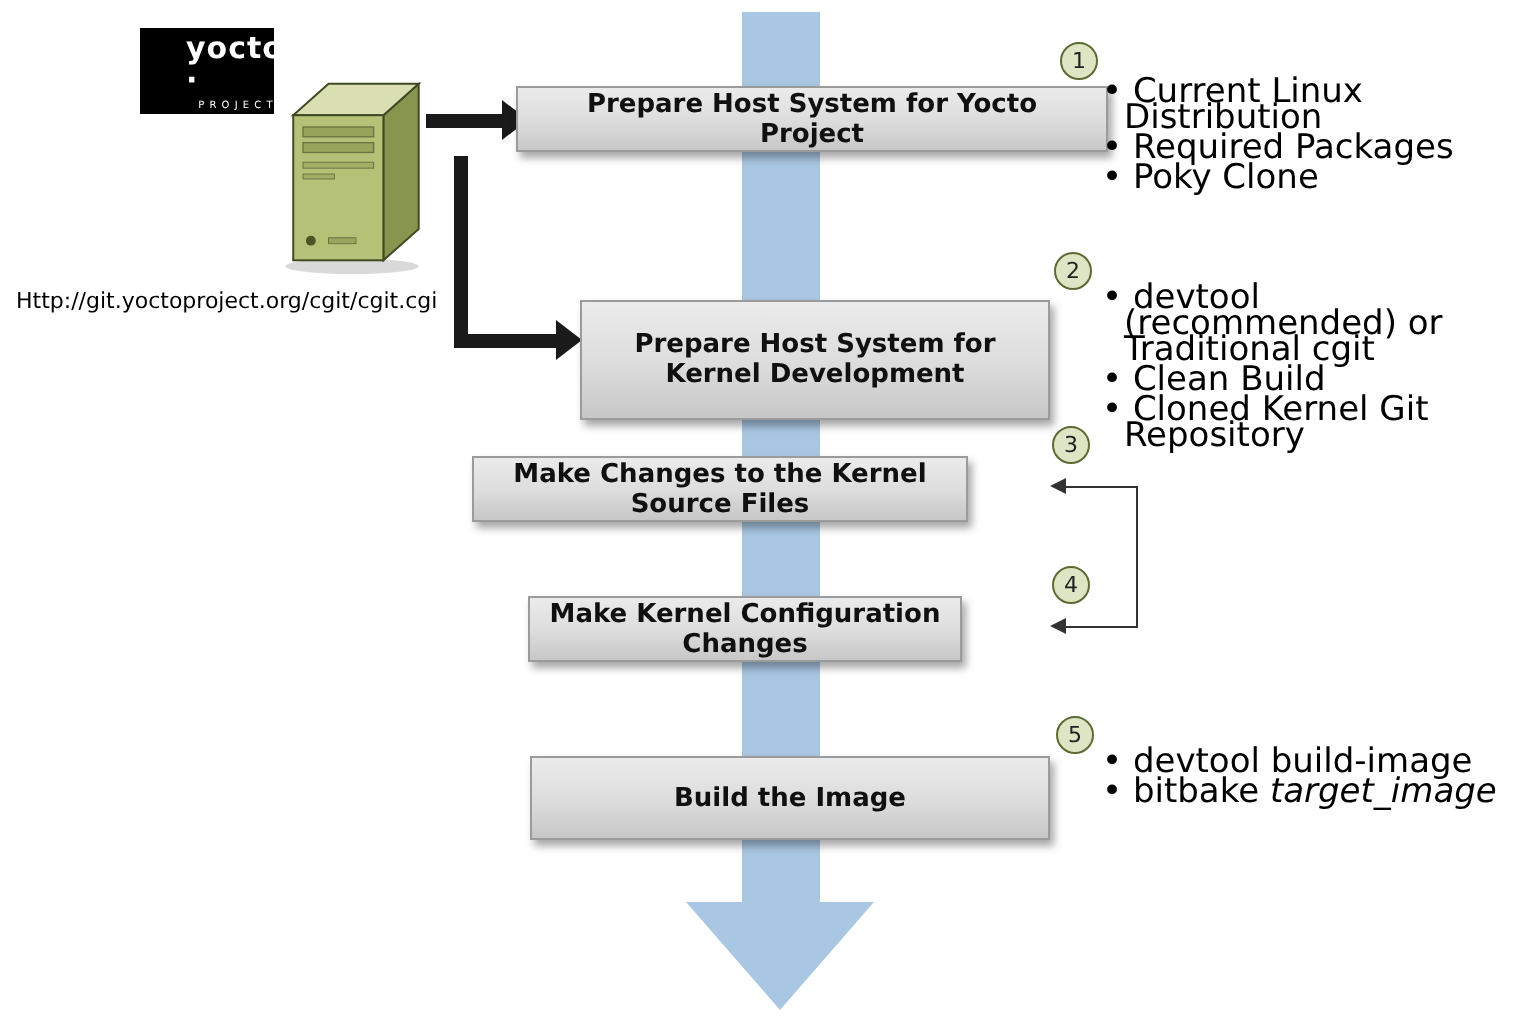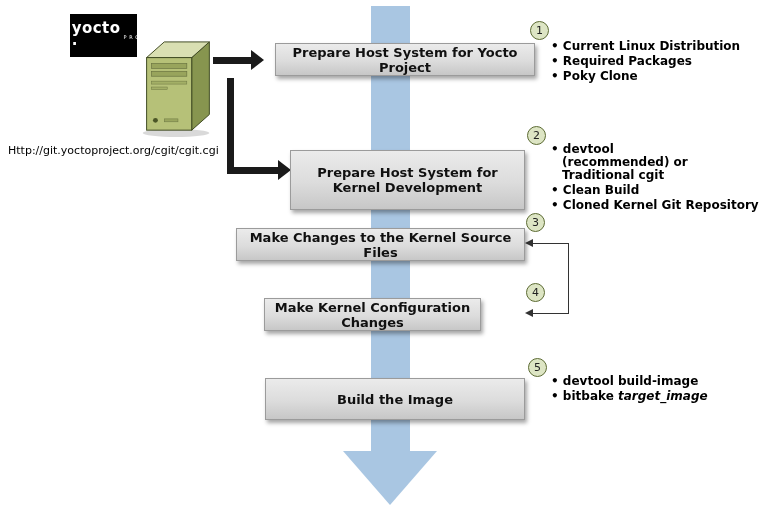--- a/index.html
+++ b/index.html
@@ -8,21 +8,21 @@
   .canvas { position:relative; width:769px; height:517px; background:#ffffff; overflow:hidden; }
 
   
   .vshaft { position:absolute; left:371px; top:6px; width:39px; height:446px; background:#a9c6e2; z-index:1; }
   .vhead  { position:absolute; left:343px; top:451px; width:0; height:0; z-index:1;
             border-left:47px solid transparent; border-right:47px solid transparent;
             border-top:54px solid #a9c6e2; }
 
   
   .logo { position:absolute; left:70px; top:14px; width:67px; height:43px; background:#000;
-          display:flex; flex-direction:row; align-items:center; justify-content:center; z-index:3;padding-left:28px; }
+          display:flex; flex-direction:column; align-items:center; justify-content:center; z-index:3;padding-left:28px; }
   .logo-word { color:#fff; font-size:15px; font-weight:bold; letter-spacing:0.5px; line-height:16px; }
   .logo-sub  { color:#fff; font-size:5px; letter-spacing:2.6px; margin-top:2px; padding-left:3px; }
 
   
   .server { position:absolute; left:138px; top:38px; width:78px; height:100px; z-index:2; }
 
   .src-label { position:absolute; left:35px; top:71px; width:110px; font-size:13px; font-weight:bold;
                line-height:17px; color:#000; }
   .src-url   { position:absolute; left:8px; top:144px; font-size:11px; color:#000; white-space:nowrap; }
 
@@ -39,21 +39,21 @@
               display:flex; align-items:center; justify-content:center;
               text-align:center; font-size:13px; font-weight:bold; color:#101010; padding:2px 8px; }
 
   
   .badge { position:absolute; width:19px; height:19px; border-radius:50%; z-index:5;
            background:#dde5c4; border:1.5px solid #5c6b33;
            display:flex; align-items:center; justify-content:center;
            font-size:11px; color:#222; }
 
   
-  .bullets { position:absolute; list-style:none; font-size:12px; color:#000; z-index:5;font-weight:bold; }
+  .bullets { position:absolute; list-style:none; font-size:17px; color:#000; z-index:5; }
   .bullets li { padding-left:11px; text-indent:-11px; line-height:13px; margin-bottom:2px; }
   .bullets li::before { content:"\2022\00a0"; }
   .bullets li.wrap { max-width:172px; }
   .bullets em { font-style:italic; }
 
   
   .cline  { position:absolute; background:#333; z-index:3; }
   .head-l { position:absolute; width:0; height:0; z-index:3;
             border-top:4px solid transparent; border-bottom:4px solid transparent;
             border-right:8px solid #333; }
@@ -86,27 +86,27 @@
 
   <div class="src-url">Http://git.yoctoproject.org/cgit/cgit.cgi</div>
 
   <div class="blk" style="left:213px;top:57px;width:38px;height:7px"></div>
   <div class="head-r" style="left:251px;top:50px"></div>
 
   <div class="blk" style="left:227px;top:78px;width:7px;height:96px"></div>
   <div class="blk" style="left:227px;top:167px;width:51px;height:7px"></div>
   <div class="head-r" style="left:278px;top:160px"></div>
 
-  <div class="step-box" style="left:275px;top:43px;width:260px;height:33px">
+  <div class="step-box" style="left:258px;top:43px;width:296px;height:33px">
     <span>Prepare Host System for Yocto Project</span>
   </div>
   <div class="step-box" style="left:290px;top:150px;width:235px;height:60px">
     <span>Prepare Host System for Kernel Development</span>
   </div>
-  <div class="step-box" style="left:236px;top:228px;width:289px;height:33px">
+  <div class="step-box" style="left:236px;top:228px;width:248px;height:33px">
     <span>Make Changes to the Kernel Source Files</span>
   </div>
   <div class="step-box" style="left:264px;top:298px;width:217px;height:33px">
     <span>Make Kernel Configuration Changes</span>
   </div>
   <div class="step-box" style="left:265px;top:378px;width:260px;height:42px">
     <span>Build the Image</span>
   </div>
 
   <div class="badge" style="left:530px;top:21px">1</div>

